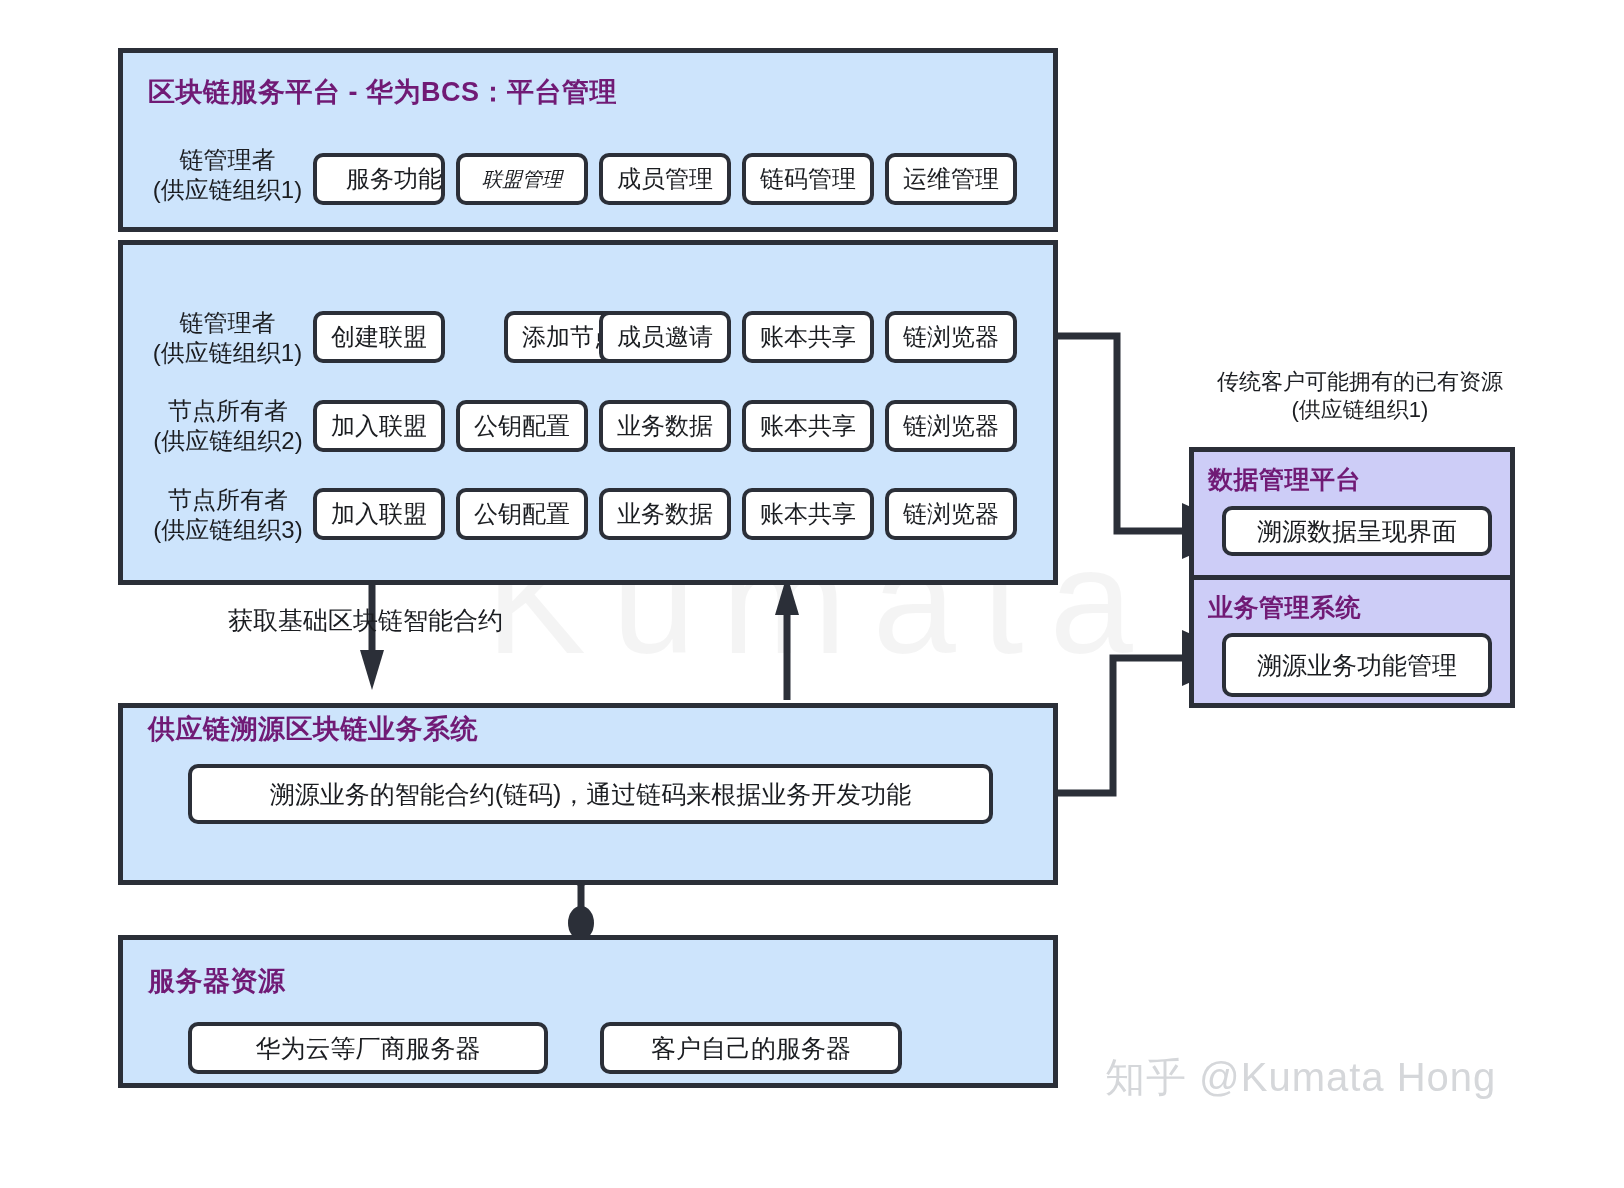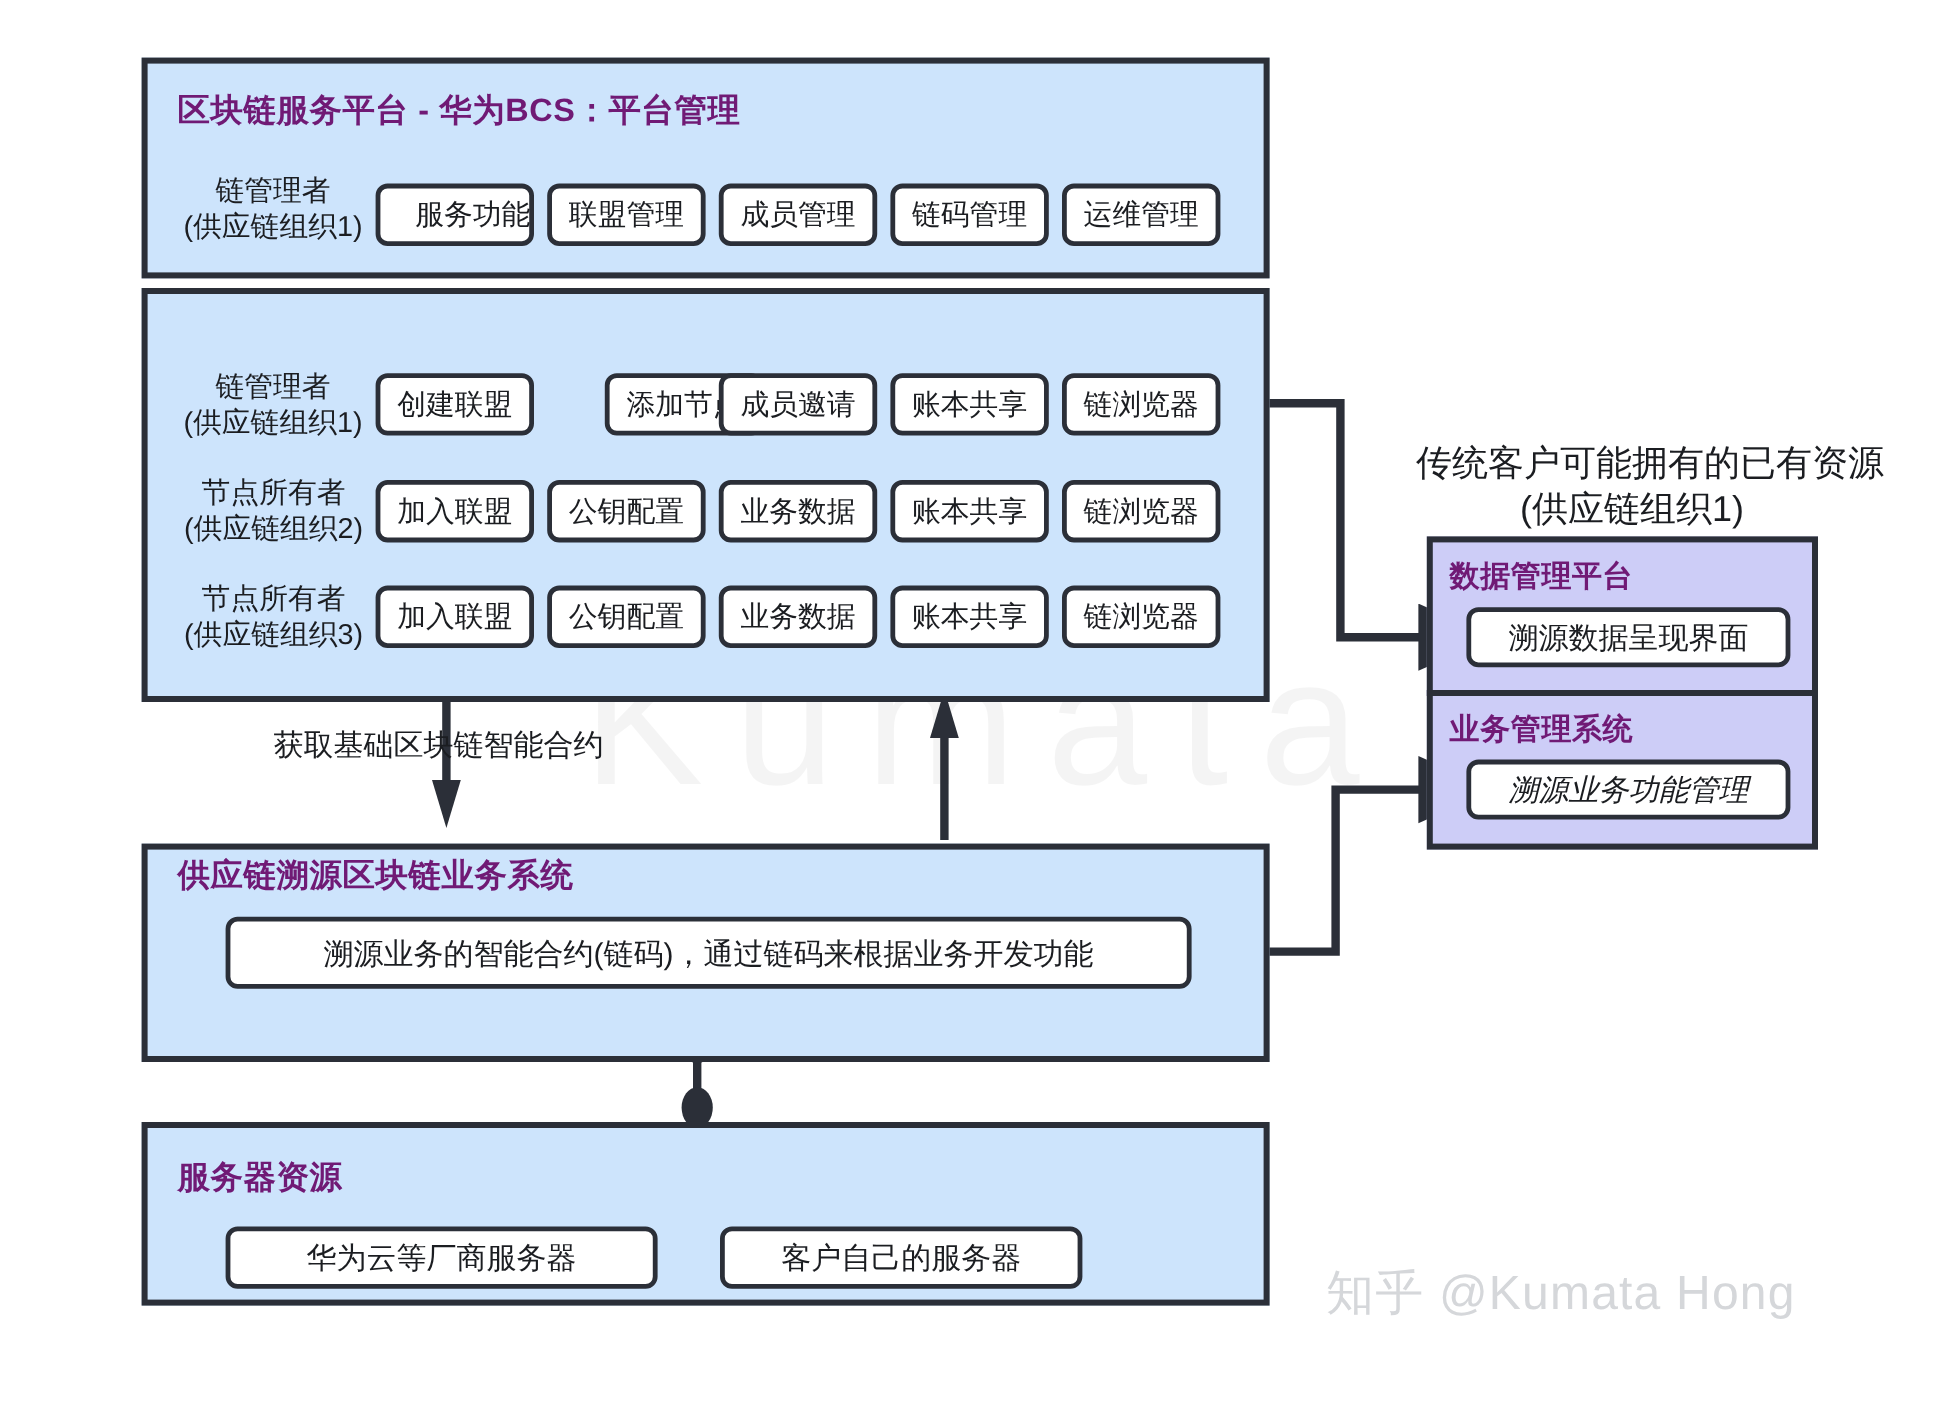--- a/index.html
+++ b/index.html
@@ -149,21 +149,21 @@
   <div class="panel" style="left:118px; top:48px; width:940px; height:184px;"></div>
 
   <div class="panel-title" style="left:148px; top:74px; font-size:27px;">区块链服务平台 - 华为BCS：平台管理</div>
 
   <div class="role-label" style="left:145px; top:145px; width:165px; font-size:24px;">
     <span class="l1">链管理者</span>
     <span class="l2">(供应链组织1)</span>
   </div>
 
   <div class="chip" style="left:313px; top:153px; width:132px; height:52px; font-size:24px;padding-left:30px;">服务功能</div>
-  <div class="chip" style="left:456px; top:153px; width:132px; height:52px; font-size:24px;">联盟管理</div>
+  <div class="chip" style="left:456px; top:153px; width:132px; height:52px; font-size:20px;font-style:italic;">联盟管理</div>
   <div class="chip" style="left:599px; top:153px; width:132px; height:52px; font-size:24px;">成员管理</div>
   <div class="chip" style="left:742px; top:153px; width:132px; height:52px; font-size:24px;">链码管理</div>
   <div class="chip" style="left:885px; top:153px; width:132px; height:52px; font-size:24px;">运维管理</div>
 
   <div class="panel" style="left:118px; top:240px; width:940px; height:345px;"></div>
 
 
   <div class="role-label" style="left:145px; top:308px; width:165px; font-size:24px;">
     <span class="l1">链管理者</span>
     <span class="l2">(供应链组织1)</span>
@@ -203,32 +203,32 @@
 
   <div class="chip" style="left:188px; top:764px; width:805px; height:60px; font-size:25px;">溯源业务的智能合约(链码)，通过链码来根据业务开发功能</div>
 
   <div class="panel" style="left:118px; top:935px; width:940px; height:153px;"></div>
 
   <div class="panel-title" style="left:148px; top:963px; font-size:27px;">服务器资源</div>
 
   <div class="chip" style="left:188px; top:1022px; width:360px; height:52px; font-size:25px;">华为云等厂商服务器</div>
   <div class="chip" style="left:600px; top:1022px; width:302px; height:52px; font-size:25px;">客户自己的服务器</div>
 
-  <div class="side-caption" style="left:1180px; top:368px; width:360px; font-size:30px;">
+  <div class="side-caption" style="left:1180px; top:368px; width:360px; font-size:22px;">
     <span>传统客户可能拥有的已有资源</span>
     <span>(供应链组织1)</span>
   </div>
 
   <div class="panel purple" style="left:1189px; top:447px; width:326px; height:133px;"></div>
 
   <div class="panel-title" style="left:1208px; top:463px; font-size:25px;">数据管理平台</div>
 
   <div class="chip" style="left:1222px; top:506px; width:270px; height:50px; font-size:25px;">溯源数据呈现界面</div>
 
   <div class="panel purple" style="left:1189px; top:575px; width:326px; height:133px;"></div>
 
   <div class="panel-title" style="left:1208px; top:591px; font-size:25px;">业务管理系统</div>
 
-  <div class="chip" style="left:1222px; top:633px; width:270px; height:50px; font-size:25px;font-style:italic;">溯源业务功能管理</div>
+  <div class="chip" style="left:1222px; top:633px; width:270px; height:64px; font-size:25px;">溯源业务功能管理</div>
 
   <div class="wm-corner" style="left:1105px; top:1050px;">知乎 @Kumata Hong</div>
 
 </div>
 
 </body></html>

